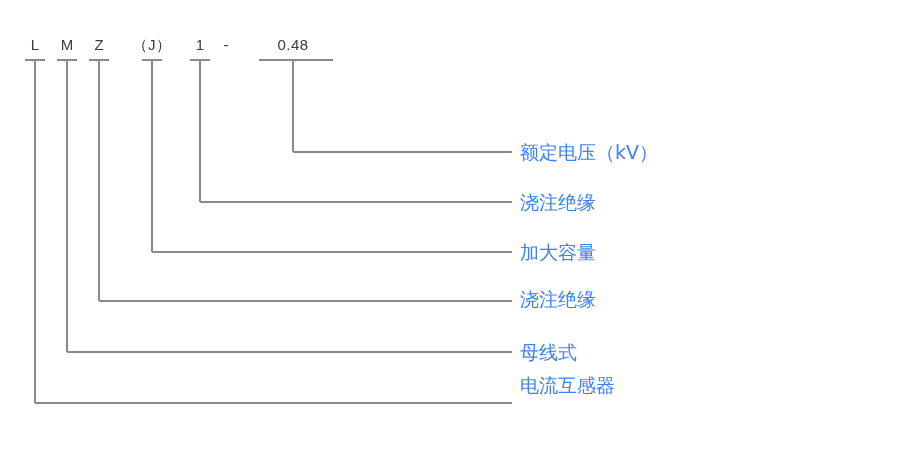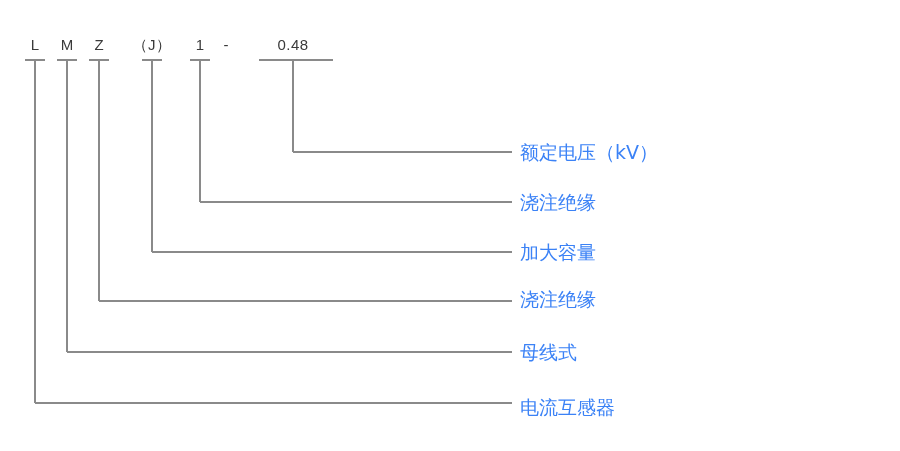--- a/index.html
+++ b/index.html
@@ -85,16 +85,16 @@
       <div class="code-char" style="left: 200px; top: 37px;">1</div>
       <div class="code-char" style="left: 226px; top: 37px;">-</div>
       <div class="code-char wide" style="left: 293px; top: 37px;">0.48</div>
     </div>
   <div id="label-layer">
       <div class="desc-label" style="left: 520px; top: 152px;">额定电压（kV）</div>
       <div class="desc-label" style="left: 520px; top: 202px;">浇注绝缘</div>
       <div class="desc-label" style="left: 520px; top: 252px;">加大容量</div>
       <div class="desc-label" style="left: 520px; top: 301px; font-family: Liberation Mono, monospace;">浇注绝缘</div>
       <div class="desc-label" style="left: 520px; top: 352px;">母线式</div>
-      <div class="desc-label" style="left: 520px; top: 407px; font-family: Liberation Serif, serif;">电流互感器</div>
+      <div class="desc-label" style="left: 520px; top: 385px; font-family: Liberation Serif, serif;">电流互感器</div>
     </div>
 
 </div>
 
 </body></html>

